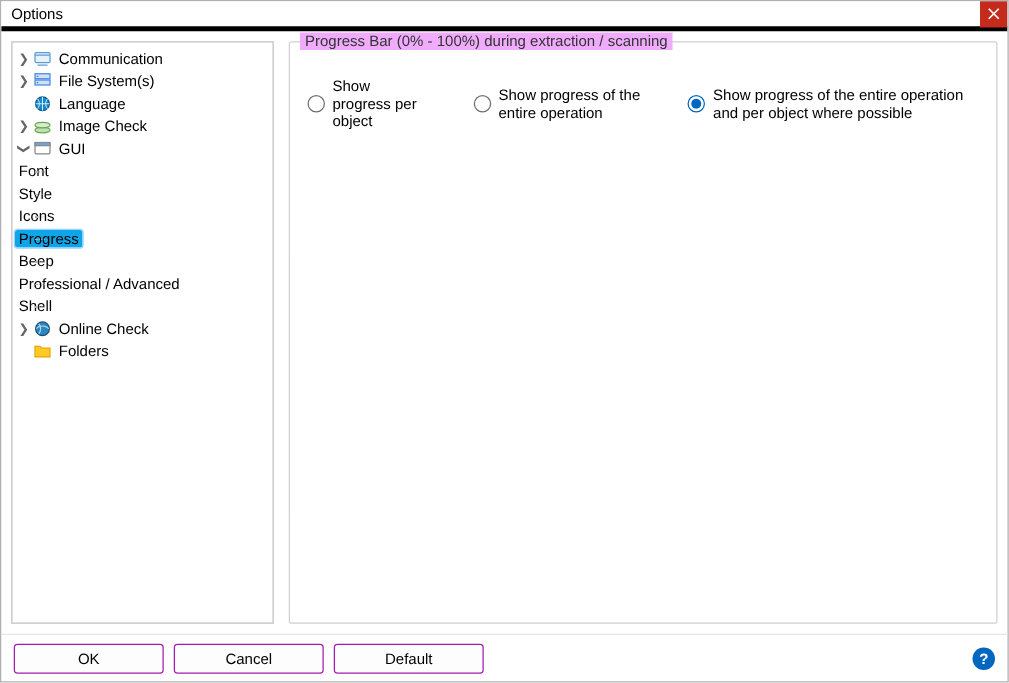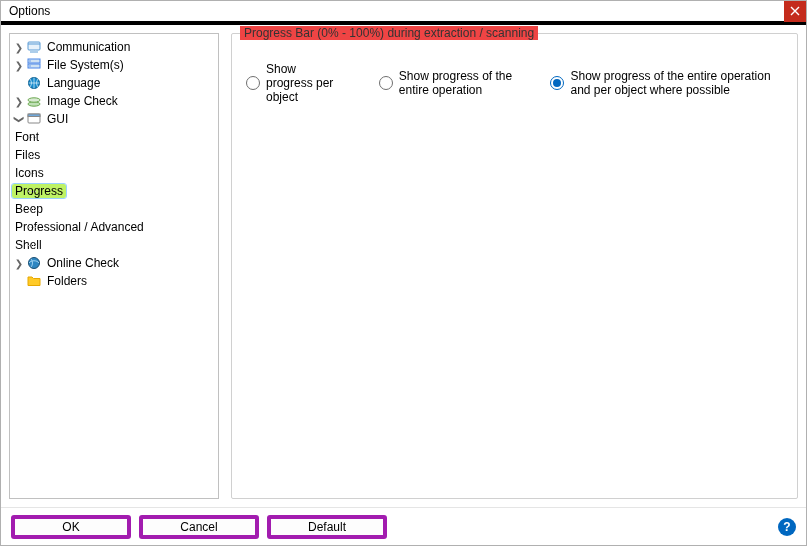--- a/index.html
+++ b/index.html
@@ -15,44 +15,44 @@
     .content { flex: 1; display: flex; padding: 8px; gap: 8px; overflow: hidden; }
 
     .tree { width: 210px; border: 1px solid #c0c0c0; background: #fff; padding: 4px 2px; overflow: auto; }
     .tree ul { list-style: none; }
     .tree > ul > li { }
     .tree li { white-space: nowrap; }
     .tree .row { display: flex; align-items: center; height: 18px; cursor: pointer; padding-right: 4px; }
     .tree .chev { width: 14px; display: inline-flex; justify-content: center; color: #666; font-size: 10px; user-select:none; }
     .tree .ic { width: 16px; height: 16px; display: inline-flex; align-items: center; justify-content: center; margin-right: 2px; }
     .tree .lbl { padding: 0 3px; border-radius: 2px; }
-    .tree .selected .lbl { background: #bef264; outline: 1px solid #99d1ff; }
+    .tree .selected .lbl { background: #0ea5e9; outline: 1px solid #99d1ff; }
     .tree ul ul .row { padding-left: 0; }
 
     .subtree { margin-left: 0; }
     .subtree .row { }
 
     
     .child-row { padding-left: 28px; position: relative; }
     .child-row::before { content: ""; position: absolute; left: 16px; top: 50%; width: 8px; border-top: 1px dotted #b0b0b0; }
 
     
     .panel { flex: 1; position: relative; }
     .groupbox { position: absolute; left: 4px; right: 0; top: 0; bottom: 0; border: 1px solid #d0d0d0; border-radius: 2px; }
-    .groupbox-legend { position: absolute; top: -8px; left: 8px; background: #ef4444; padding: 0 4px; font-size: 12px; color: #333; }
+    .groupbox-legend { position: absolute; top: -8px; left: 8px; background: #f0abfc; padding: 0 4px; font-size: 12px; color: #333; }
     .options-stack { padding: 28px 14px; display: flex; flex-direction: row; gap: 38px; }
     .radio-row { display: flex; align-items: center; gap: 6px; cursor: pointer; }
     .radio { width: 14px; height: 14px; border: 1px solid #6f6f6f; border-radius: 50%; display: inline-flex; align-items: center; justify-content: center; background: #fff; flex-shrink:0; }
     .radio.checked { border-color: #0067c0; }
     .radio.checked::after { content: ""; width: 8px; height: 8px; background: #0067c0; border-radius: 50%; }
     .radio-row .rlabel { font-size: 12px; }
 
     
     .bottombar { height: 38px; border-top: 1px solid #e5e5e5; display: flex; align-items: center; padding: 0 10px; gap: 8px; }
-    .btn { height: 24px; width: 120px; border: 4px solid #a21caf; background: #fdfdfd; border-radius: 3px; font-size: 12px; cursor: pointer; display: inline-flex; align-items: center; justify-content: center; }
+    .btn { height: 24px; width: 120px; border: 1px solid #a21caf; background: #fdfdfd; border-radius: 3px; font-size: 12px; cursor: pointer; display: inline-flex; align-items: center; justify-content: center; }
     .spacer { flex: 1; }
     .help-icon { width: 18px; height: 18px; border-radius: 50%; background: #0067c0; color: #fff; display: inline-flex; align-items: center; justify-content: center; font-weight: bold; font-size: 12px; cursor: pointer; }
   </style>
 </head>
 <body>
 
 <div class="titlebar">
   <span class="title">Options</span>
   <div class="close-btn">
     <svg viewBox="0 0 10 10">
@@ -128,21 +128,21 @@
           <span class="lbl">GUI</span>
         </div>
         <ul class="subtree">
           <li>
               <div class="row child-row">
                 <span class="lbl">Font</span>
               </div>
             </li>
           <li>
               <div class="row child-row">
-                <span class="lbl">Files</span>
+                <span class="lbl">Style</span>
               </div>
             </li>
           <li>
               <div class="row child-row">
                 <span class="lbl">Icons</span>
               </div>
             </li>
           <li>
               <div class="row child-row selected">
                 <span class="lbl">Progress</span>

